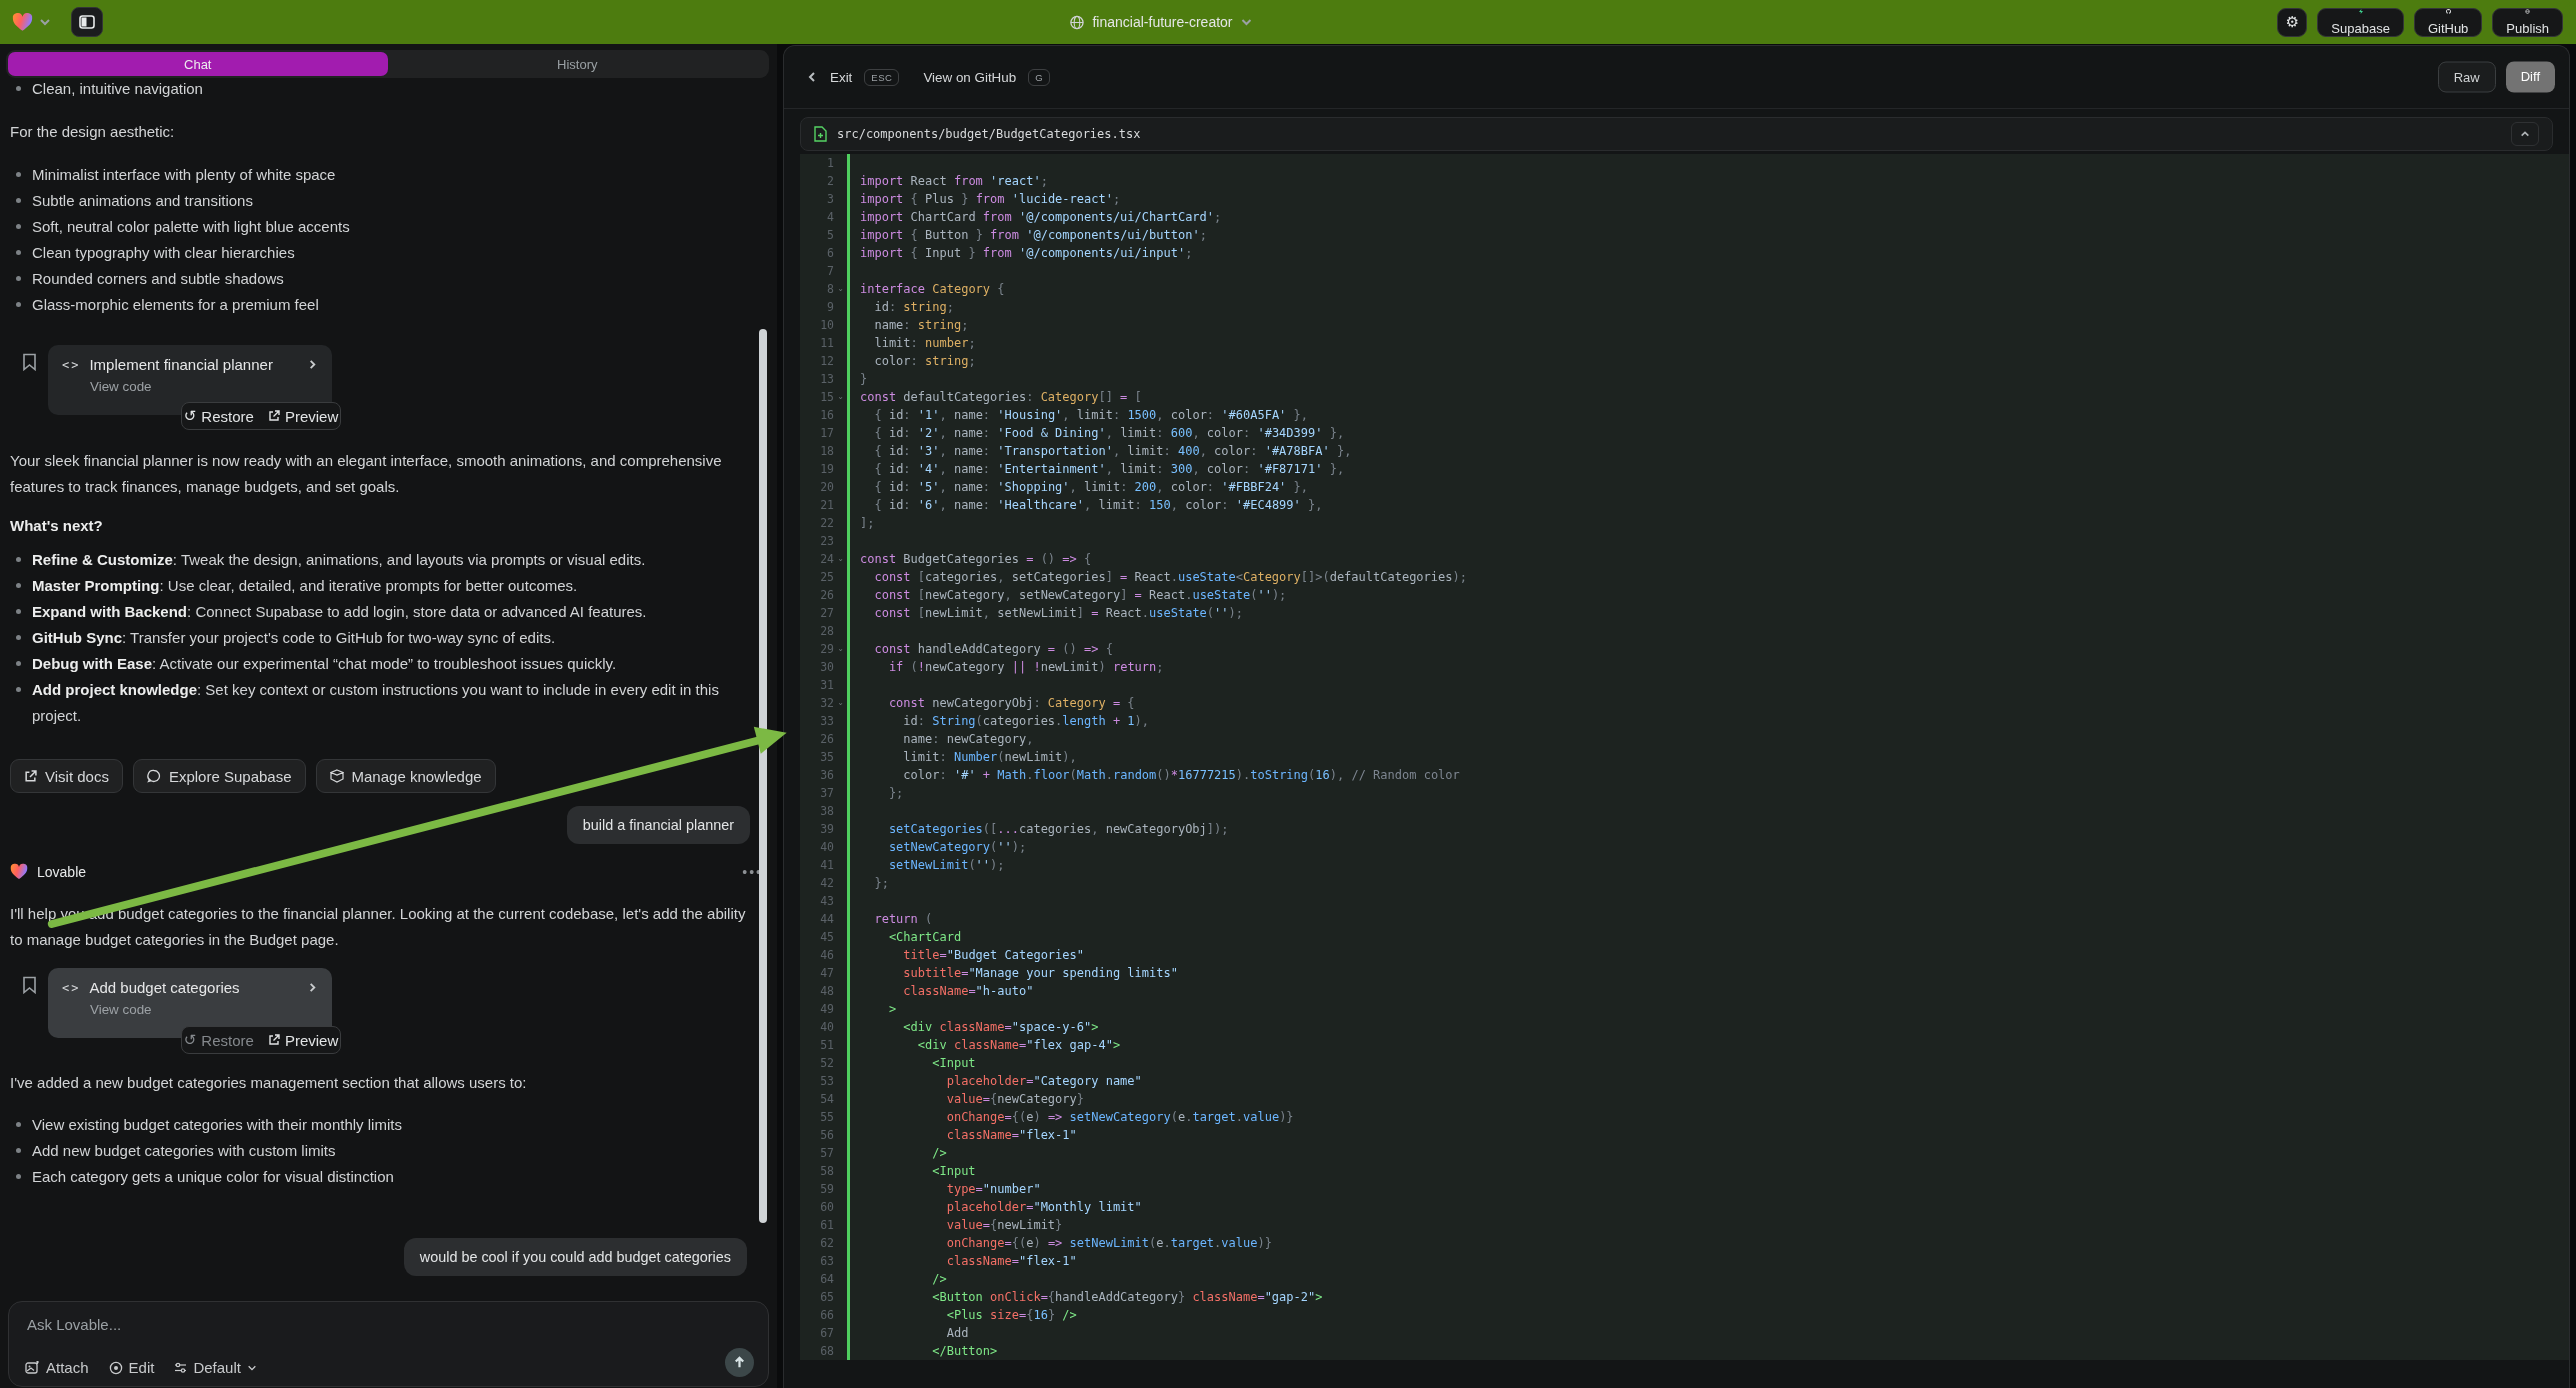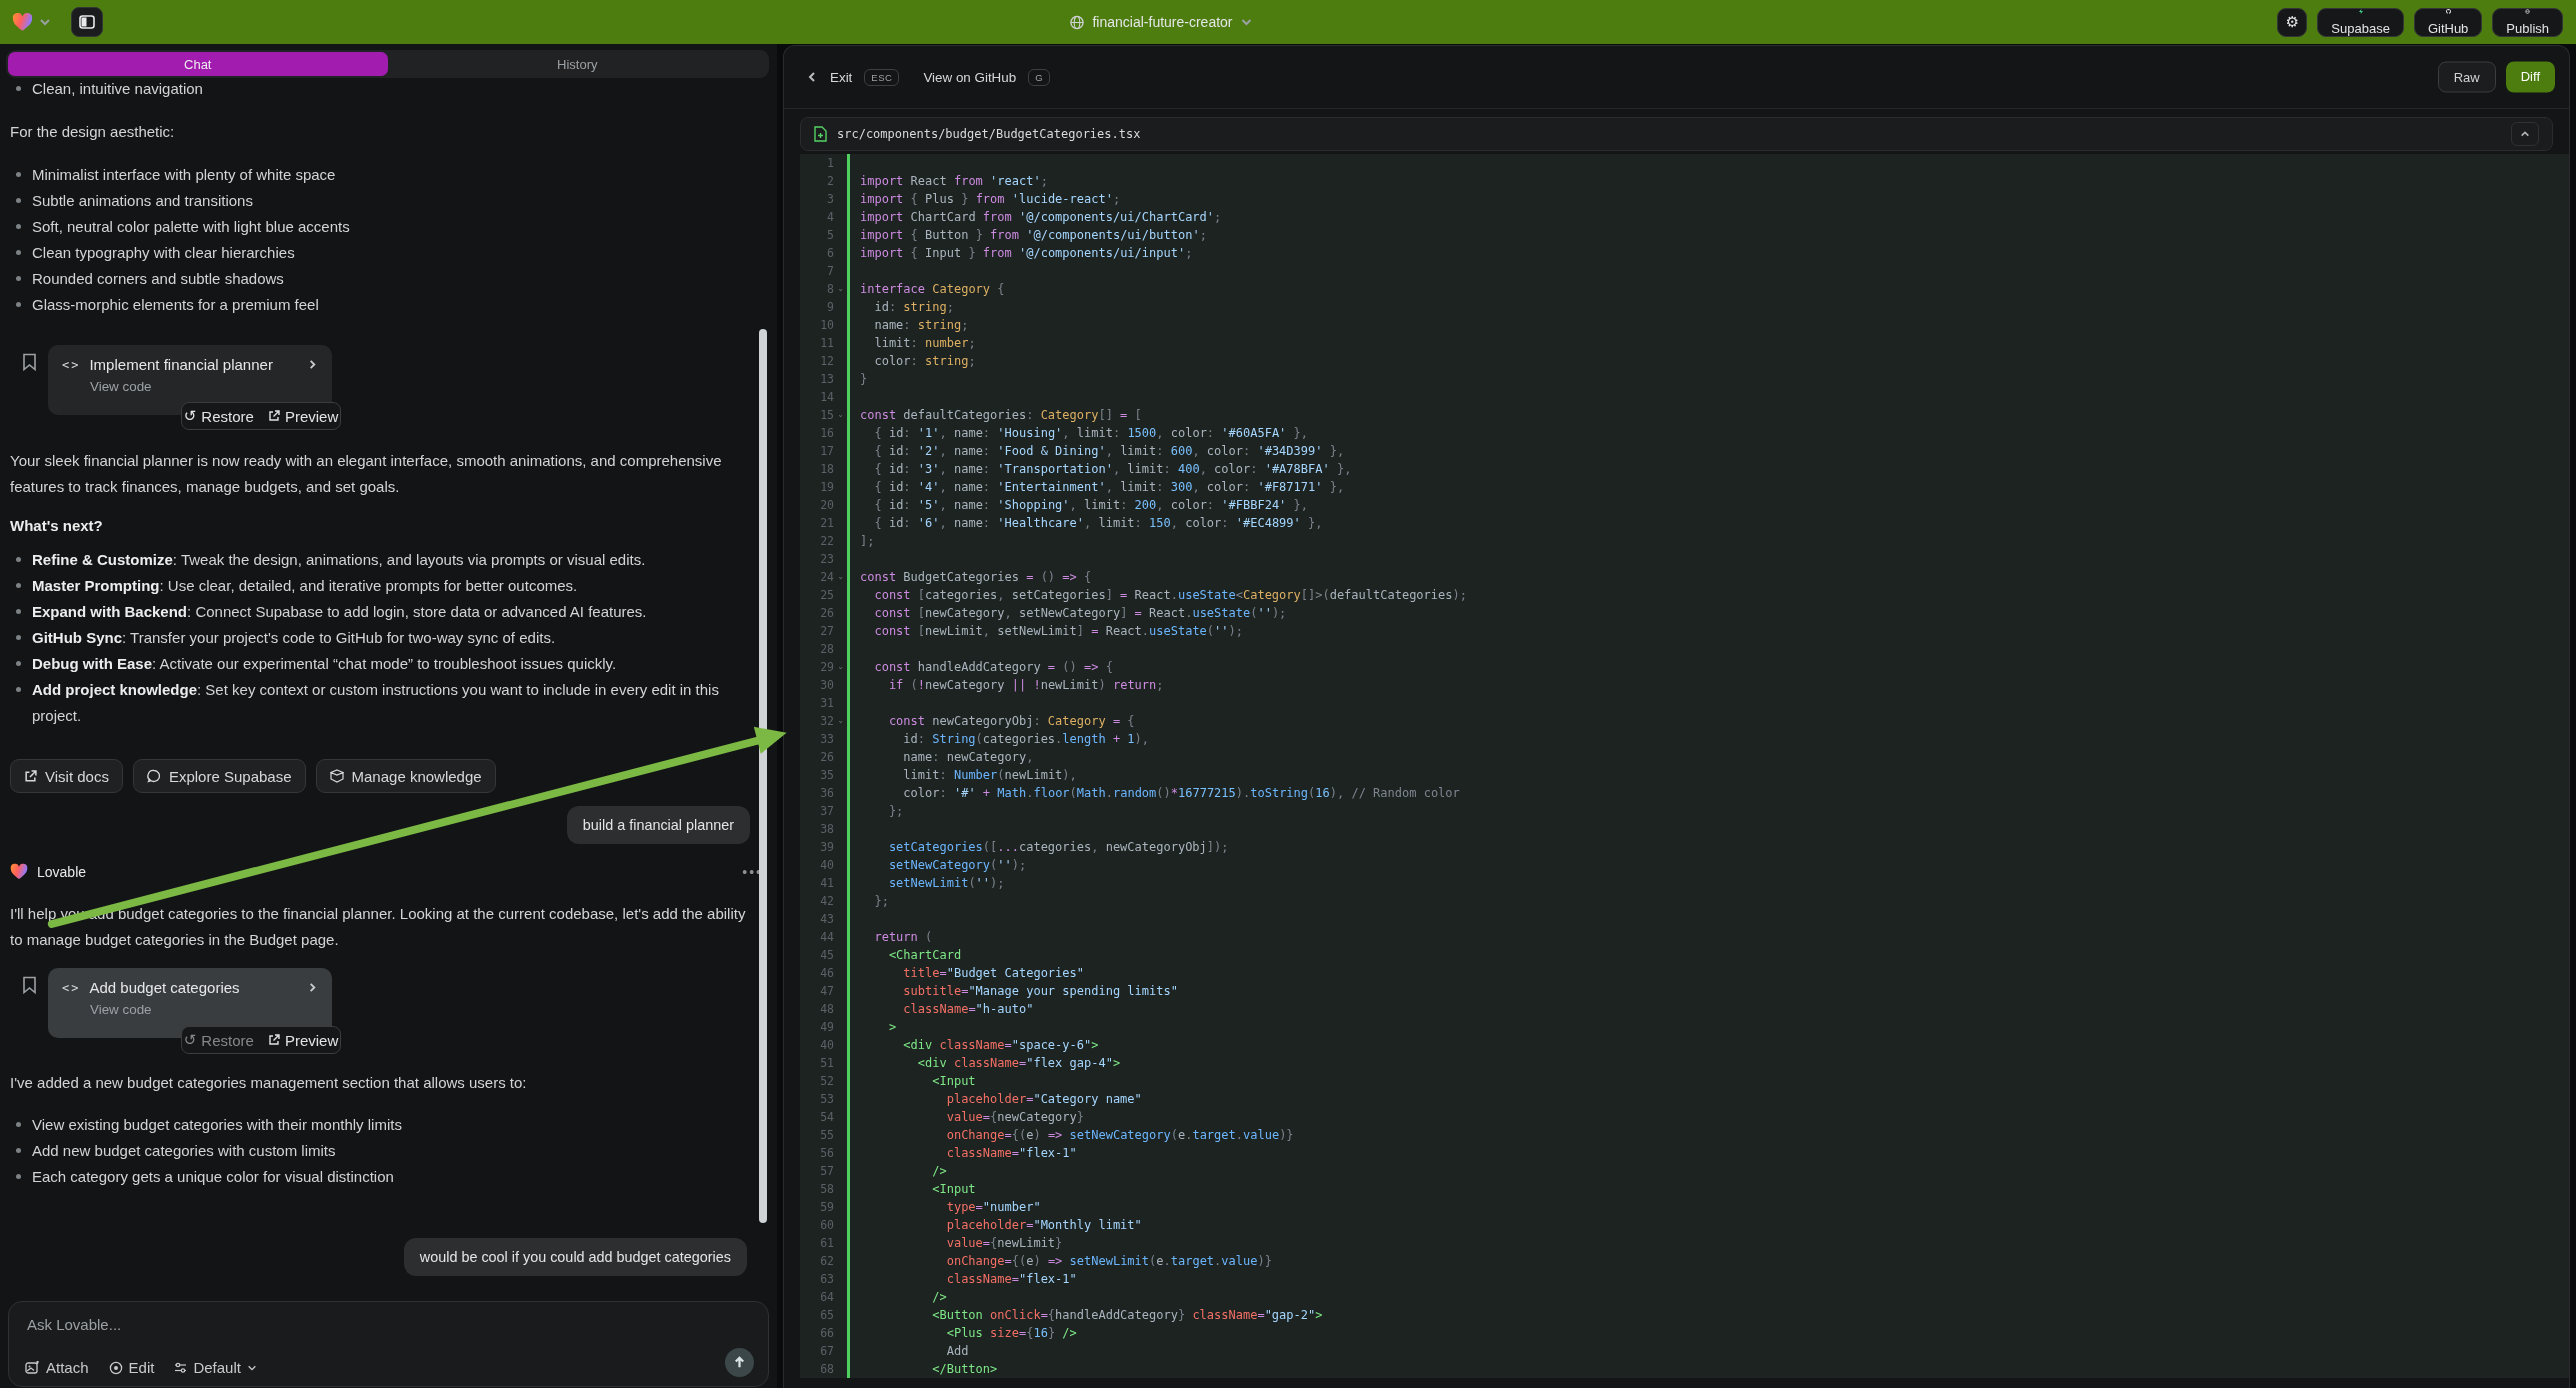--- a/index.html
+++ b/index.html
@@ -361,21 +361,21 @@
   <div class="cp-header">
     <svg class="back-chev ic" viewBox="0 0 12 12">
         <polyline points="8,2 4,6 8,10"></polyline>
       </svg>
     <span class="lbl">Exit</span>
     <span class="kbd">ESC</span>
     <span class="lbl" style="margin-left:12px;">View on GitHub</span>
     <span class="kbd">G</span>
     <div class="cp-right">
       <div class="btn-raw">Raw</div>
-      <div class="btn-diff" style="background: #4d7c0f; text-align: right;">Diff</div>
+      <div class="btn-diff" style="background: #737373; text-align: right;">Diff</div>
     </div>
   </div>
 
   <div class="filebar">
     <svg class="ic" width="13" height="16" viewBox="0 0 13 16">
       <path d="M1 1 H8 L12 5 V15 H1 Z" fill="none" stroke="#56d364" stroke-width="1.4"></path>
       <path d="M4 9.5 H9 M6.5 7 V12" stroke="#56d364" stroke-width="1.4"></path>
     </svg>
     <span class="filepath">src/components/budget/BudgetCategories.tsx</span>
     <div class="collapse-btn">
@@ -458,26 +458,20 @@
         <span class="cbar" style="background: rgb(79, 207, 95);"></span>
         <span class="ctext"><span class="tk-p">  color</span><span class="tk-u">:</span><span class="tk-t"> string</span><span class="tk-u">;</span></span>
       </div>
       <div class="crow">
         <span class="cnum">13</span>
         <span class="cfold"></span>
         <span class="cbar" style="background: rgb(79, 207, 95);"></span>
         <span class="ctext"><span class="tk-u">}</span></span>
       </div>
       <div class="crow">
-        <span class="cnum">14</span>
-        <span class="cfold"></span>
-        <span class="cbar" style="background: rgb(79, 207, 95);"></span>
-        <span class="ctext"></span>
-      </div>
-      <div class="crow">
         <span class="cnum">15</span>
         <span class="cfold">⌄</span>
         <span class="cbar" style="background: rgb(79, 207, 95);"></span>
         <span class="ctext"><span class="tk-k">const</span><span class="tk-p"> defaultCategories</span><span class="tk-u">:</span><span class="tk-t"> Category</span><span class="tk-u">[]</span><span class="tk-o"> =</span><span class="tk-u"> [</span></span>
       </div>
       <div class="crow">
         <span class="cnum">16</span>
         <span class="cfold"></span>
         <span class="cbar" style="background: rgb(79, 207, 95);"></span>
         <span class="ctext"><span class="tk-u">  { </span><span class="tk-p">id</span><span class="tk-u">: </span><span class="tk-s">'1'</span><span class="tk-u">, </span><span class="tk-p">name</span><span class="tk-u">: </span><span class="tk-s">'Housing'</span><span class="tk-u">, </span><span class="tk-p">limit</span><span class="tk-u">: </span><span class="tk-n">1500</span><span class="tk-u">, </span><span class="tk-p">color</span><span class="tk-u">: </span><span class="tk-s">'#60A5FA'</span><span class="tk-u"> },</span></span>

